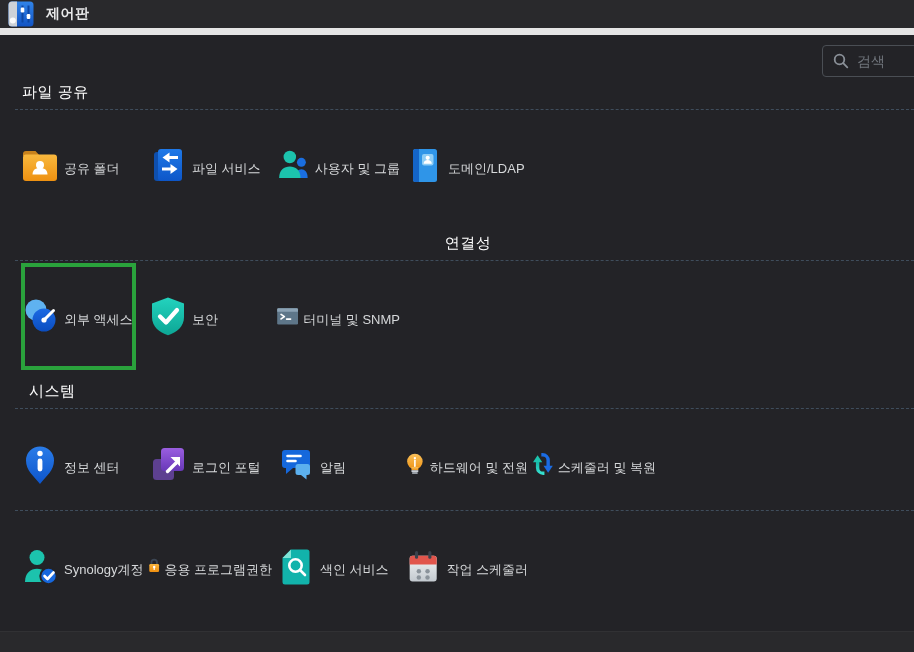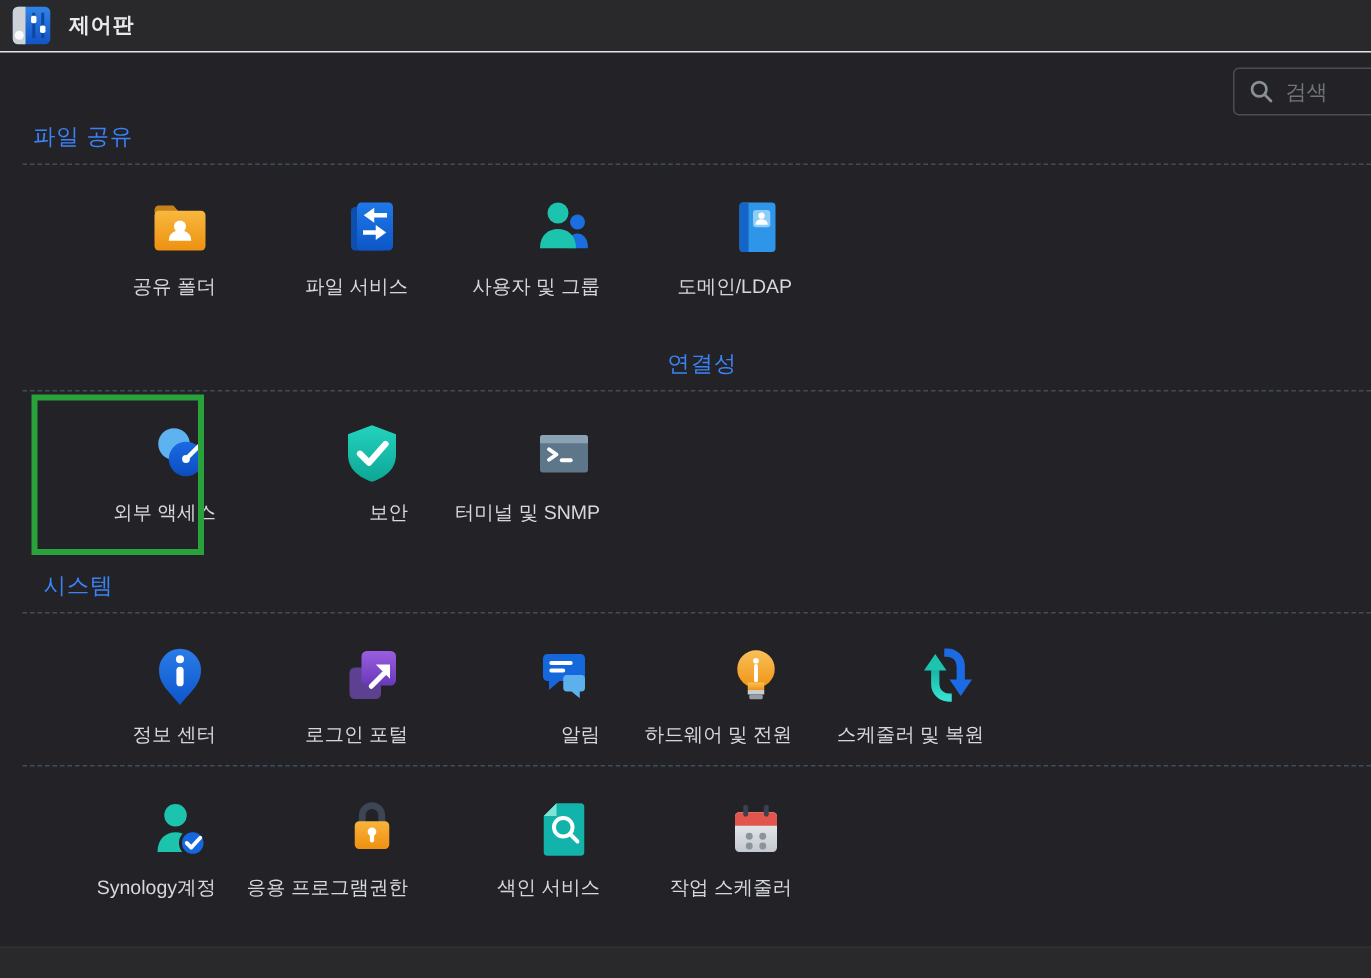--- a/index.html
+++ b/index.html
@@ -5,56 +5,56 @@
   * { margin:0; padding:0; box-sizing:border-box; }
   html,body { width:914px; height:652px; overflow:hidden; }
   body {
     background:#232327;
     font-family:"Liberation Sans","DejaVu Sans",sans-serif;
     position:relative;
     color:#d6d8da;
   }
   .topbar {
     height:35px; background:#29292c;
-    border-bottom:1px solid #e5e5e5;
+    border-bottom:7px solid #e5e5e5;
     display:flex; align-items:center; padding-left:8px;text-align:right;
   }
   .topbar-icon { width:26px; height:26px; margin-right:12px; display:block; }
   .topbar-title { font-size:14px; font-weight:bold; color:#e8e9ea; letter-spacing:0.5px; }
 
   .searchbox {
     position:absolute; top:45px; left:822px; width:120px; height:32px;
     border:1px solid #4a4e54; border-radius:4px;
     display:flex; align-items:center; padding-left:10px; background:transparent;
   }
   .searchbox svg { flex:0 0 auto; margin-right:8px; }
   .searchbox input {
     background:transparent; border:none; outline:none;
     color:#cfd2d5; font-size:14px; width:60px;
     font-family:"Liberation Sans","DejaVu Sans",sans-serif;
   }
   .searchbox input::placeholder { color:#70757c; }
 
   .section { }
   .sec-head {
-    margin-left:22px; color:#3b82f6; font-size:15px; line-height:18px;
+    margin-left:22px; color:#ffffff; font-size:15px; line-height:18px;
     letter-spacing:0.5px;
   }
   .sec-head.s1 { margin-top:48px; }
   .sec-head.s2 { margin-top:31px;text-align:center; }
   .sec-head.s3 { margin-top:28px;margin-left:29px; }
   .sec-head.s4 { margin-top:29px; }
   .divider {
     margin-left:15px; margin-top:8px; height:0;
     border-top:1px dashed #3f4d5c;
   }
   .items { display:flex; margin-left:16px; margin-top:17px; }
   .item {
     width:128px; height:76px; position:relative;
-    display:flex; flex-direction:column; align-items:flex-end;
+    display:flex; flex-direction:row; align-items:center;
     cursor:pointer;
   }
   .item .icn { width:48px; height:48px; }
   .item .lbl {
     margin-top:8px; font-size:13px; color:#d6d8da; white-space:nowrap;
     line-height:16px;
   }
   .item.hl::before {
     content:""; position:absolute; left:5px; right:8px; top:-15px; bottom:-16px;
     border:4px solid #2aa23c; pointer-events:none;

